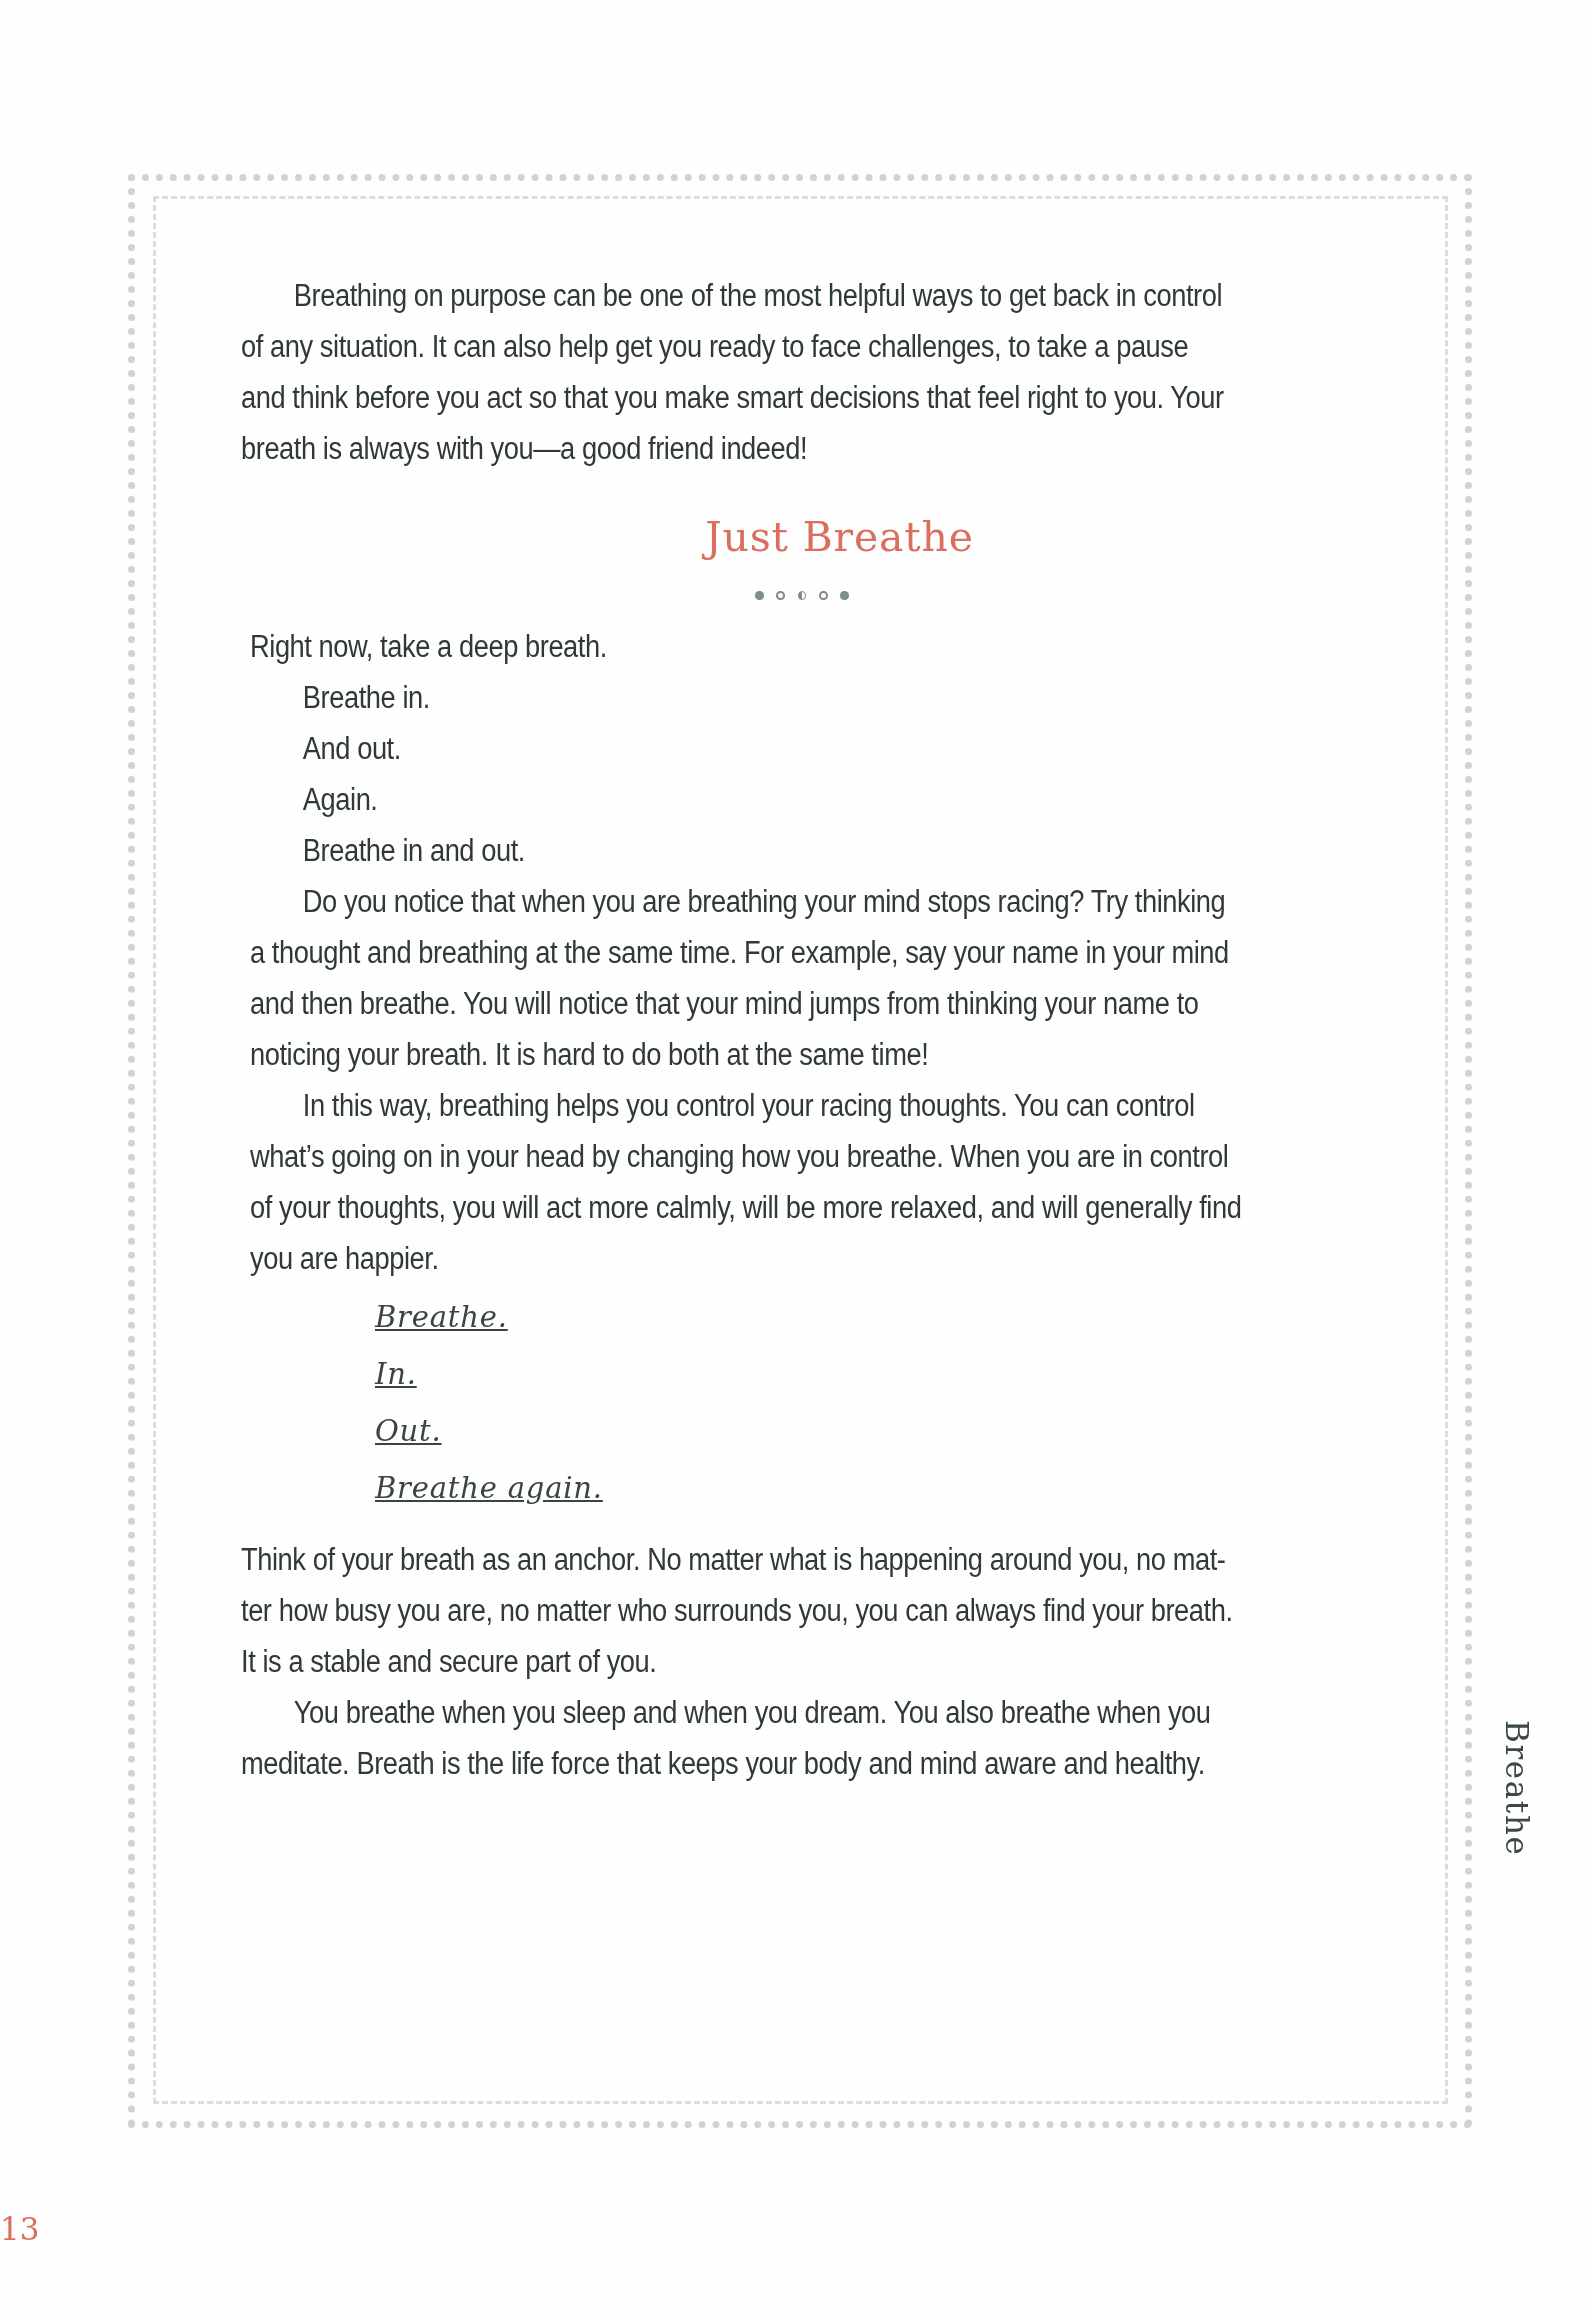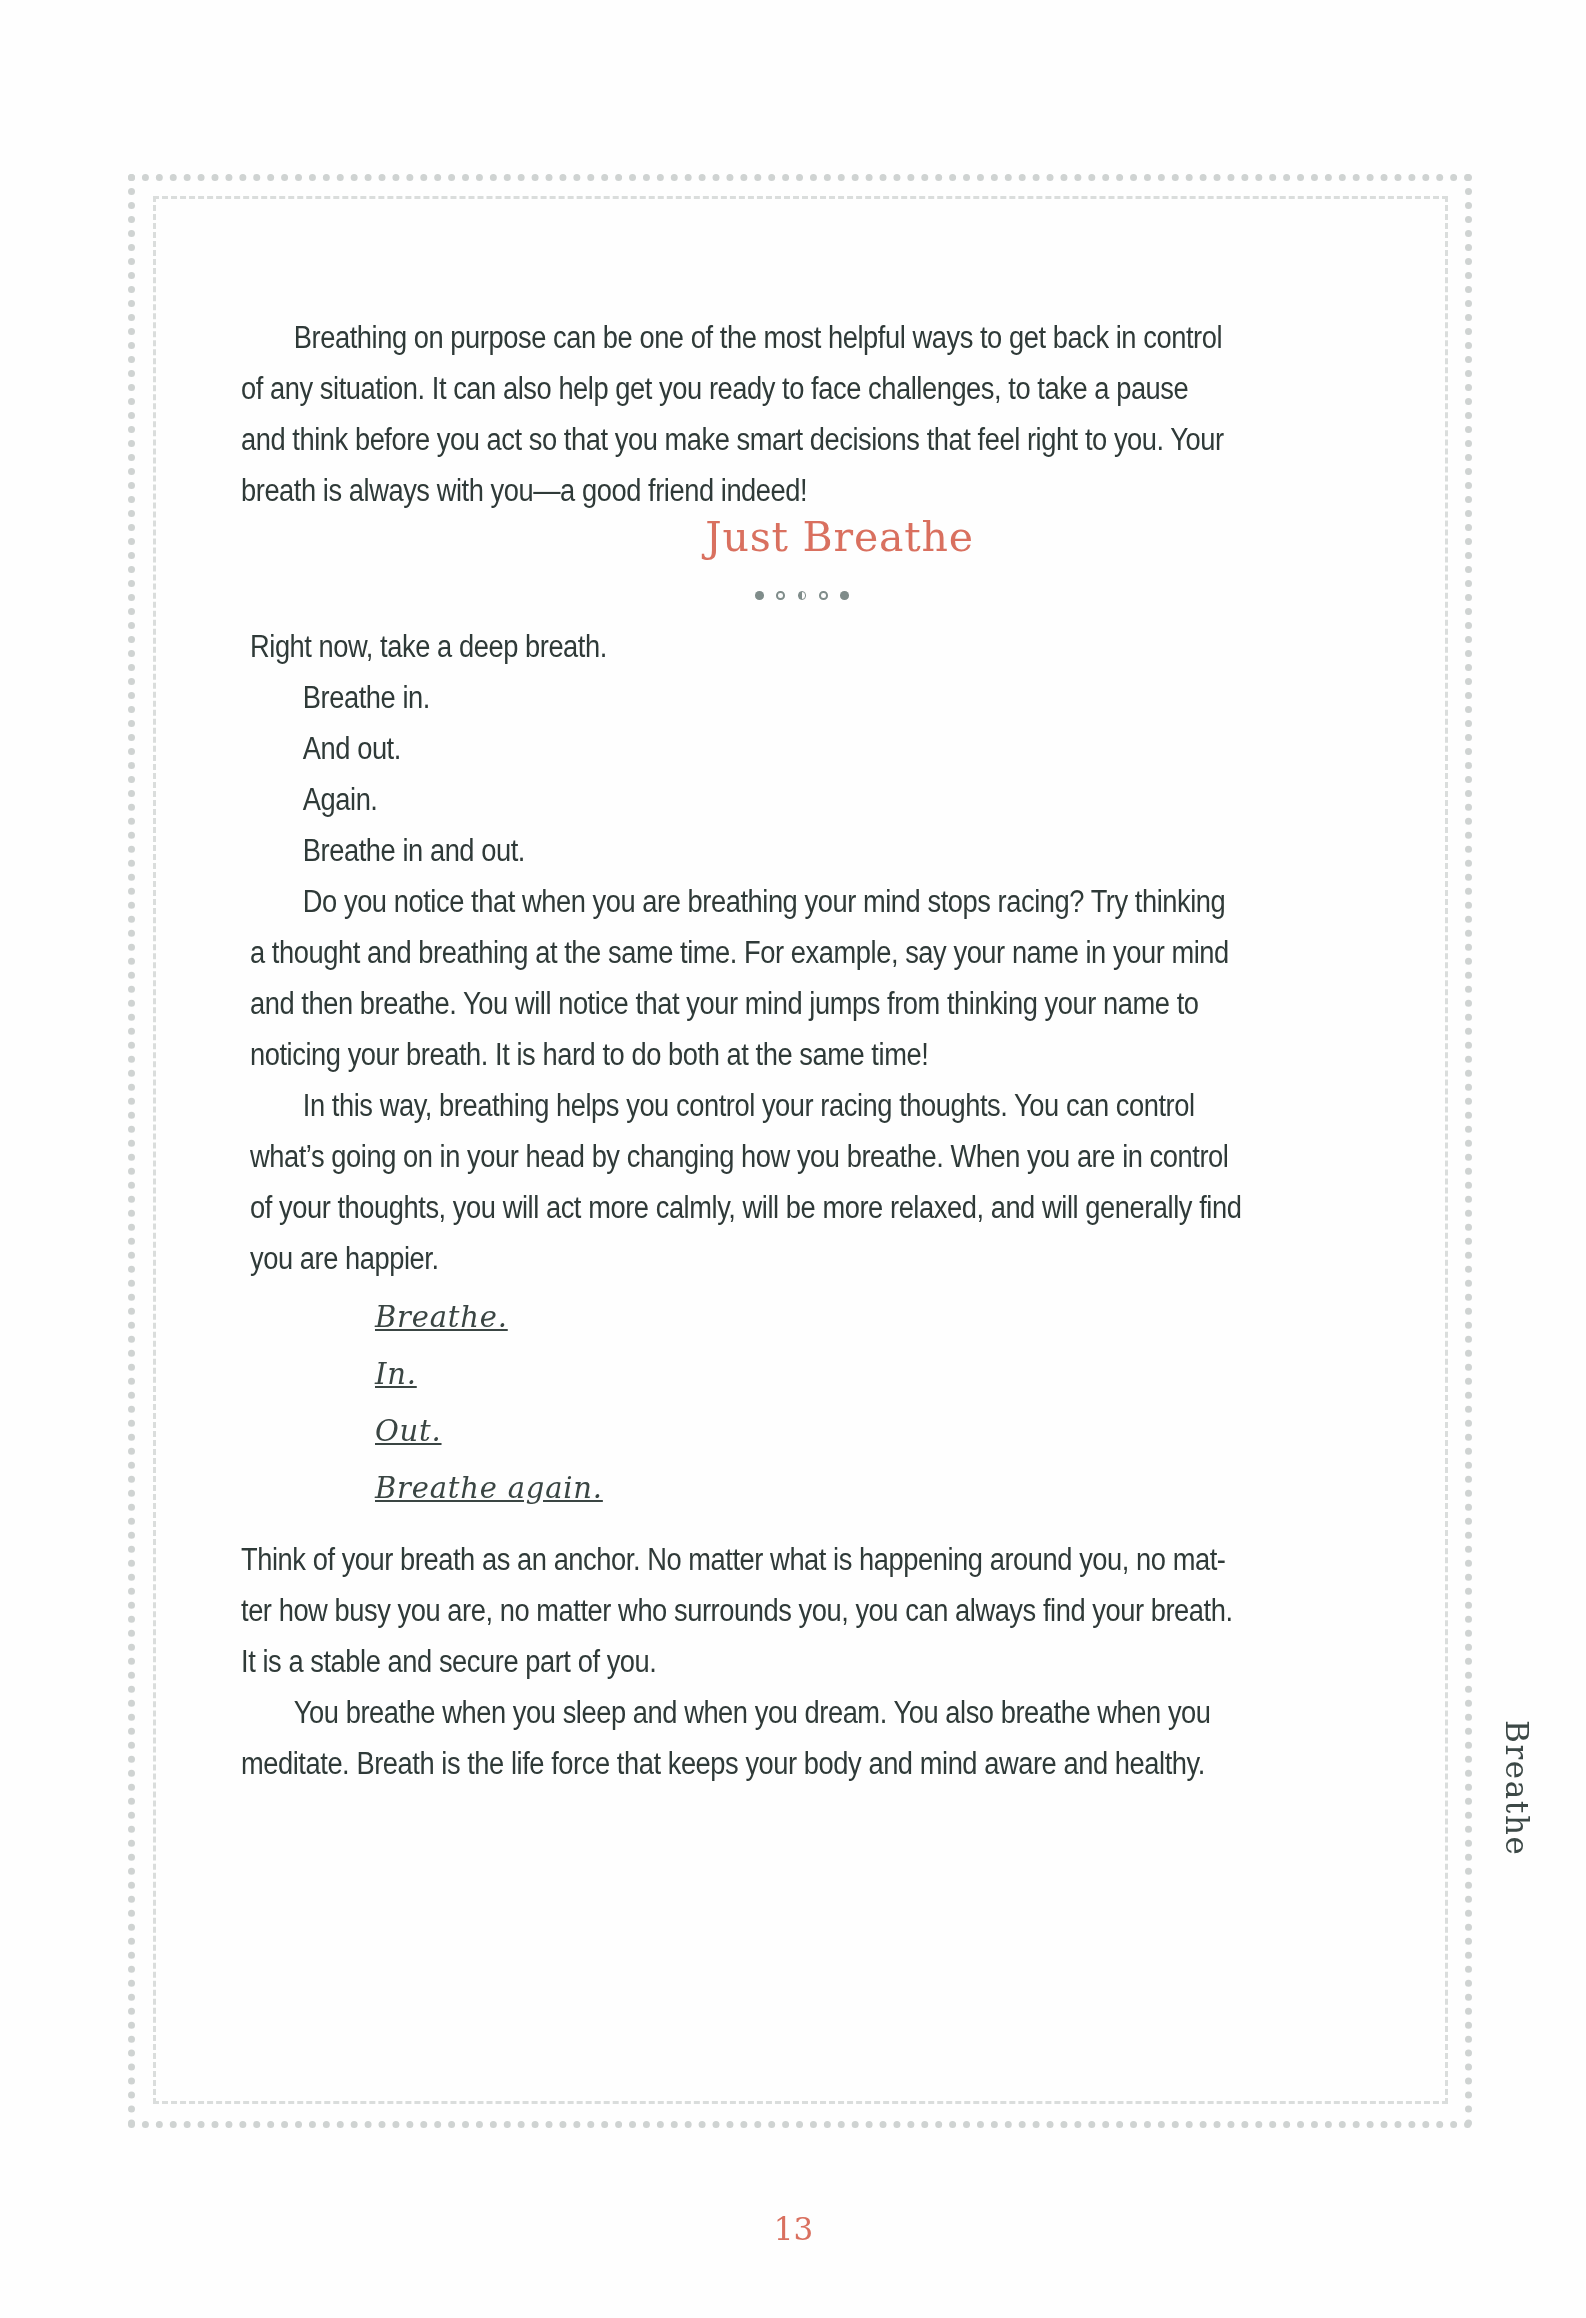--- a/index.html
+++ b/index.html
@@ -20,28 +20,28 @@
 
   .section-title { position: absolute; left: 0; width: 1587px; top: 513px; text-align: center;
     font-family: "DejaVu Serif", serif; font-size: 41px; color: #d9705f; letter-spacing: 0.8px; padding-left: 46px; }
   .ornament { position: absolute; top: 589px; left: 755px; width: 94px; height: 12.5px;
     display: flex; justify-content: space-between; align-items: center; }
   .orn { width: 8.6px; height: 8.6px; border-radius: 50%; box-sizing: border-box; }
   .orn.filled { background: #7f8c8a; }
   .orn.ring { border: 2.4px solid #7f8c8a; }
   .orn.half { background: linear-gradient(90deg, #7f8c8a 50%, transparent 50%); border: 1.6px solid #7f8c8a; }
 
-  .block-a { position: absolute; left: 241px; top: 270px; width: 1128px; margin-top: 42px; }
+  .block-a { position: absolute; left: 241px; top: 270px; width: 1128px; }
   .block-b { position: absolute; left: 250px; top: 621px; width: 1128px; }
   .italic-block { position: absolute; left: 375px; top: 1289px; }
   .italic-block div { font-family: "DejaVu Serif", serif; font-style: italic; font-size: 29px;
     line-height: 57px; color: #3a4543; letter-spacing: 0.8px; text-decoration: underline; }
   .block-c { position: absolute; left: 241px; top: 1534px; width: 1128px; }
 
-  .page-number { position: absolute; left: 0; width: 1587px; top: 2211px; text-align: center;
+  .page-number { position: absolute; left: 0; width: 1587px; top: 2211px; 
     font-family: "DejaVu Serif", serif; font-size: 31px; color: #d9705f; }
   .side-tab { position: absolute; left: 1493px; top: 1720px; width: 47px; height: 149px; }
   .side-tab span { display: block; position: absolute; left: 23.5px; top: 0;
     transform-origin: left top; transform: rotate(90deg) translateY(-50%);
     font-family: "DejaVu Serif", serif; font-size: 31px; color: #3c4846; white-space: nowrap;
     letter-spacing: 1.6px; }
 </style>
 </head>
 <body>
 

